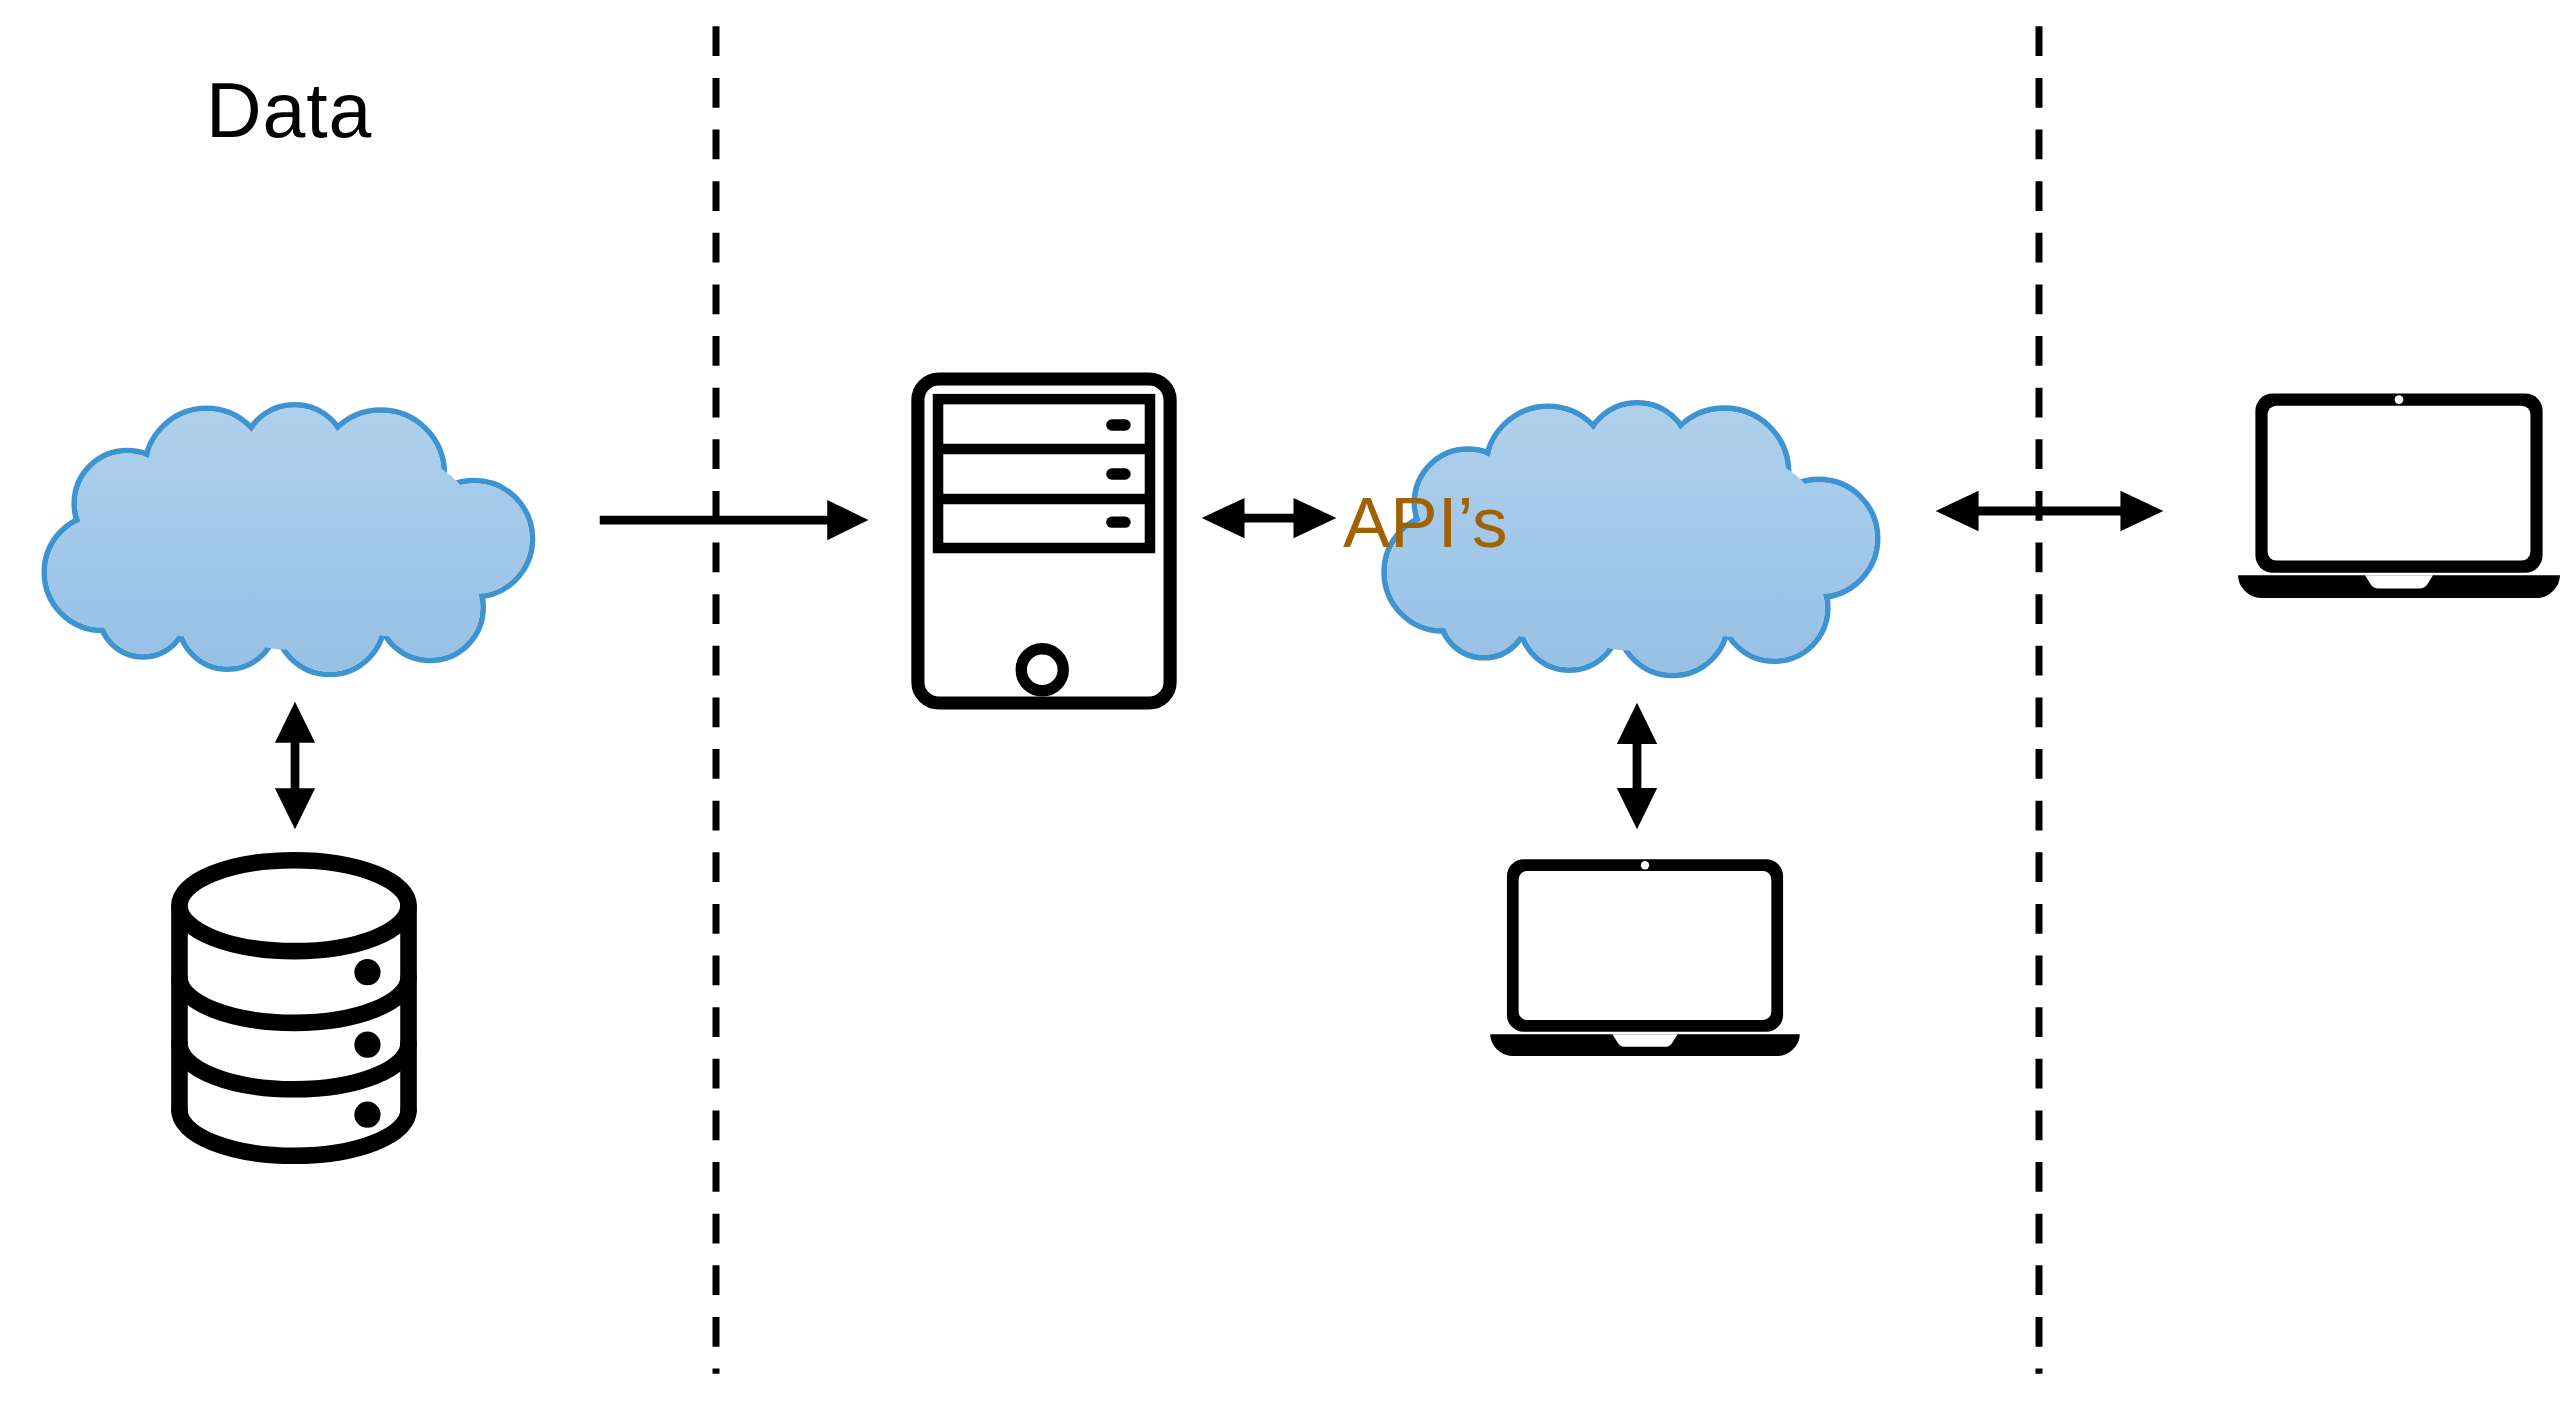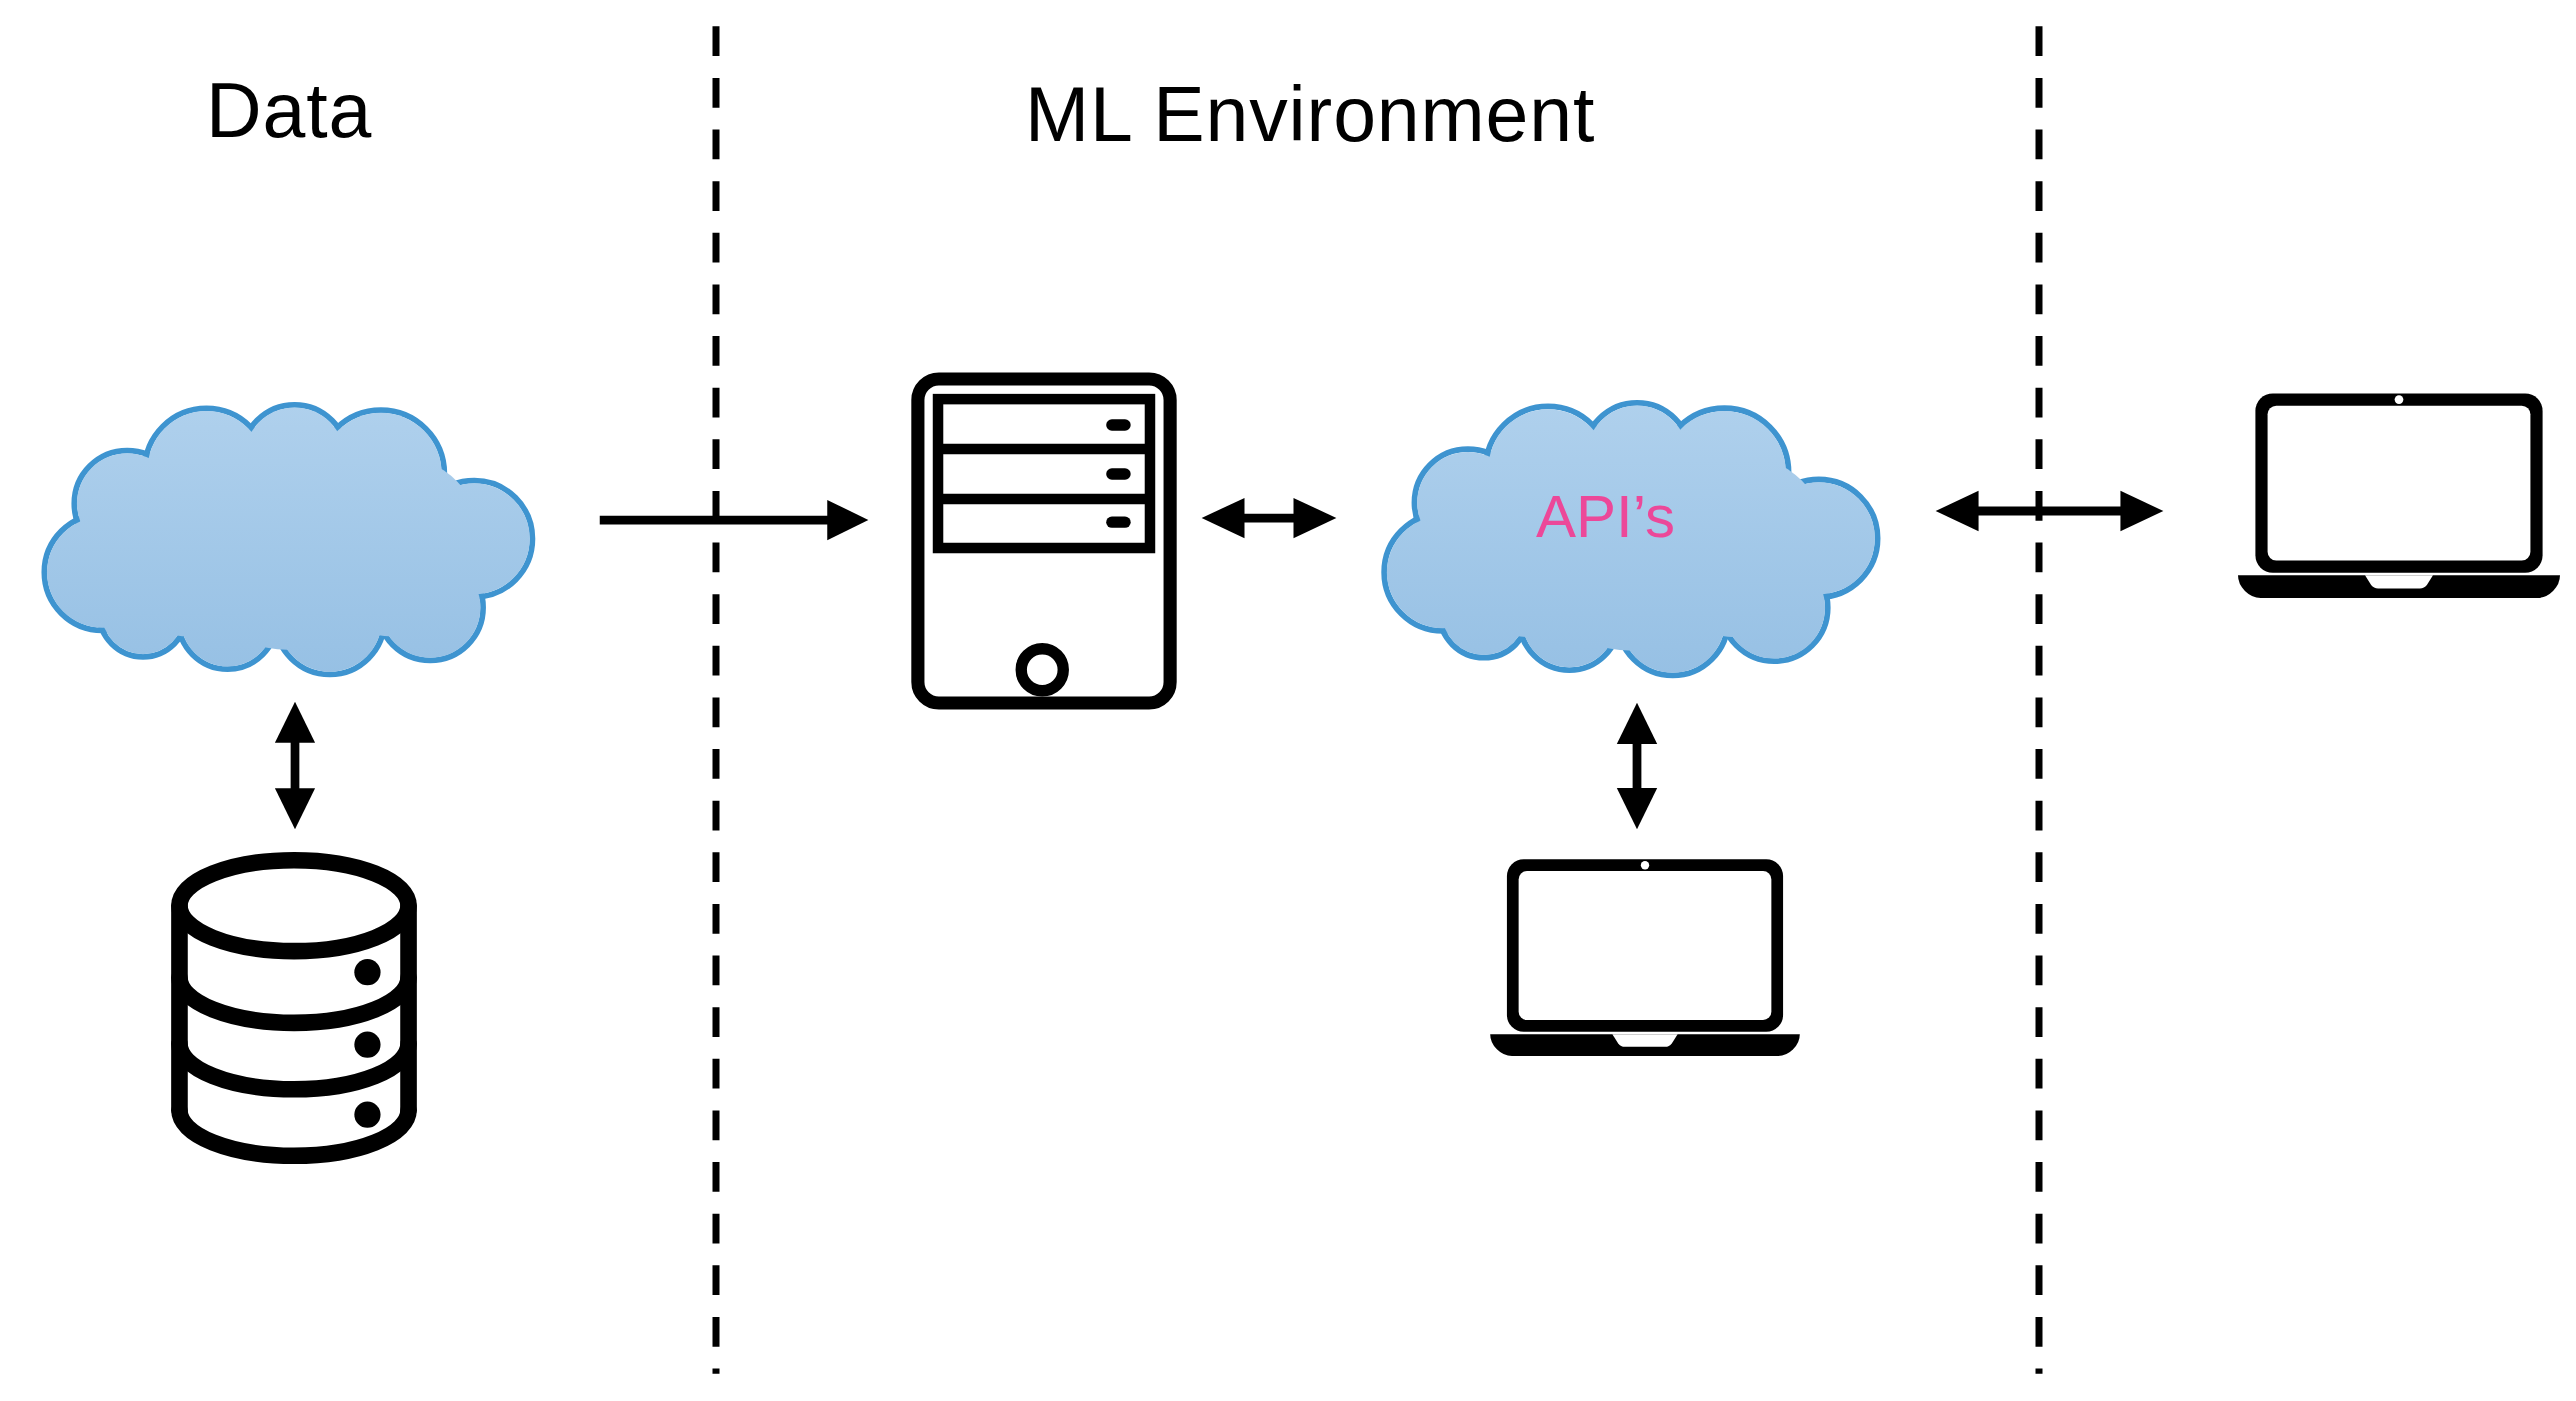--- a/index.html
+++ b/index.html
@@ -20,25 +20,25 @@
     position: absolute;
     font-size: 77px;
     line-height: 1.05;
     font-weight: 500;
     color: #000000;
     white-space: nowrap;
     letter-spacing: 0.9px;
   }
   .cloud-text {
     position: absolute;
-    font-size: 60px;
+    font-size: 71px;
     line-height: 1.0;
     font-weight: 500;
-    color: #ec4899;
-    text-align: center;
+    color: #a16207;
+    text-align: left;
     white-space: nowrap;
   }
   svg { display: block; }
   
   .cloud-outline { stroke: var(--cloud-stroke, #3e94d0); }
 </style>
 </head>
 <body>
 
 <svg width="0" height="0" style="position:absolute" aria-hidden="true">
@@ -85,21 +85,20 @@
 <div class="abs" style="left:0;top:0;width:2576px;height:1401px;">
 
   <svg class="abs" style="left:709px;top:26px;" width="14" height="1348" viewBox="0 0 16 1540">
     <line x1="8" y1="0" x2="8" y2="1540" stroke="#000" stroke-width="8" stroke-dasharray="34 25"></line>
   </svg>
   <svg class="abs" style="left:2032px;top:26px;" width="14" height="1348" viewBox="0 0 16 1540">
     <line x1="8" y1="0" x2="8" y2="1540" stroke="#000" stroke-width="8" stroke-dasharray="34 25"></line>
   </svg>
 
   <div class="section-label" style="left:206px;top:70px;">Data</div>
-  <div class="section-label" style="left:1025px;top:74px;">ML Environment</div>
 
   <svg class="abs" style="left:31.5px;top:396px;" width="511" height="282" viewBox="0 0 580 320">
     <use href="#cloudShape" xlink:href="#cloudShape"></use>
   </svg>
 
   <svg class="abs" style="left:272px;top:700px;" width="46" height="131" viewBox="0 0 52 150">
     <line x1="26" y1="44" x2="26" y2="106" stroke="#000" stroke-width="10"></line>
     <polygon points="3,49 26,2 49,49" fill="#000"></polygon>
     <polygon points="3,101 26,148 49,101" fill="#000"></polygon>
   </svg>

